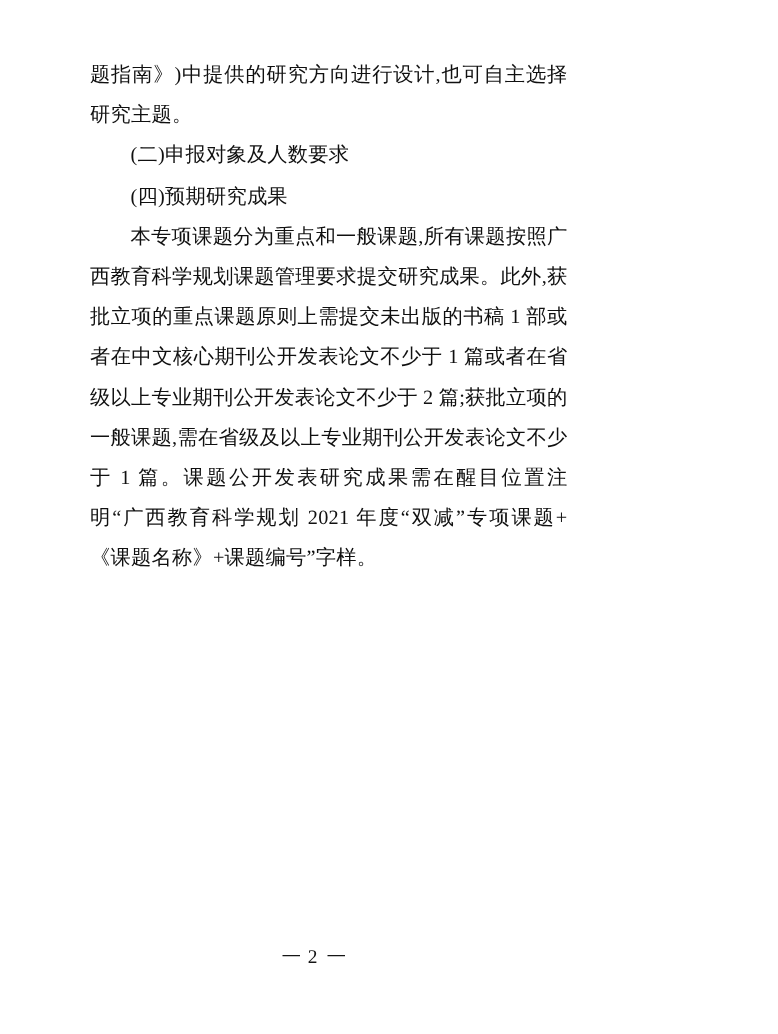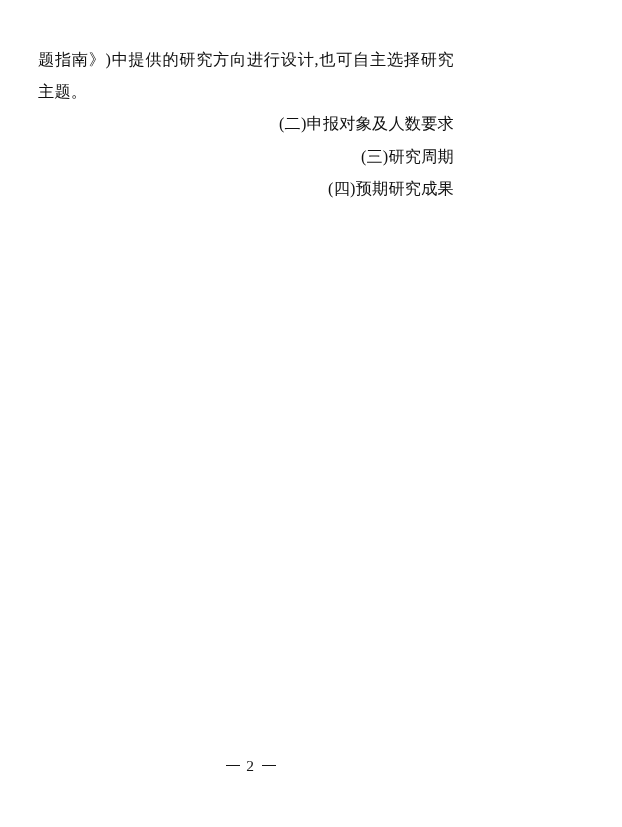--- a/index.html
+++ b/index.html
@@ -12,21 +12,21 @@
     height: 827px;
     font-family: "Liberation Serif", "DejaVu Serif", serif;
     color: #101010;
     overflow: hidden;
   }
   .page {
     position: relative;
     width: 502px;
     height: 827px;
     box-sizing: border-box;
-    padding: 44px 48px 0 38px;
+    padding: 44px 48px 0 72px;
     background: #ffffff;
   }
   .doc-body {
     font-size: 16.2px;
     line-height: 32.2px;
     text-align: justify;
     text-justify: inter-character;
     letter-spacing: 0.2px;
   }
   p.para {
@@ -37,21 +37,21 @@
   }
   p.cont {
     margin: 0;
     text-indent: 0;
     text-align: justify;
     text-justify: inter-character;
   }
   p.heading {
     margin: 0;
     text-indent: 2em;
-    text-align: right;
+    text-align: left;
   }
   .footer {
     position: absolute;
     left: 0;
     right: 0;
     bottom: 52px;
     text-align: center;
     font-size: 15.5px;
     letter-spacing: 2px;
     color: #151515;
@@ -73,23 +73,23 @@
 <body>
 
 <div class="page">
 
   <div class="doc-body">
 
     <p class="cont">题指南》)中提供的研究方向进行设计,也可自主选择研究主题。</p>
 
     <p class="heading">(二)申报对象及人数要求</p>
 
-    <p class="heading">(三)研究周期</p>
 
     <p class="heading">(四)预期研究成果</p>
+    <p class="para">本专项课题分为重点和一般课题,所有课题按照广西教育科学规划课题管理要求提交研究成果。此外,获批立项的重点课题原则上需提交未出版的书稿 1 部或者在中文核心期刊公开发表论文不少于 1 篇或者在省级以上专业期刊公开发表论文不少于 2 篇;获批立项的一般课题,需在省级及以上专业期刊公开发表论文不少于 1 篇。课题公开发表研究成果需在醒目位置注明“广西教育科学规划 2021 年度“双减”专项课题+《课题名称》+课题编号”字样。</p>
 
   </div>
 
   <div class="footer">
     <span class="dash"></span><span class="pagenum">2</span><span class="dash"></span>
   </div>
 
 </div>
 
 </body></html>

